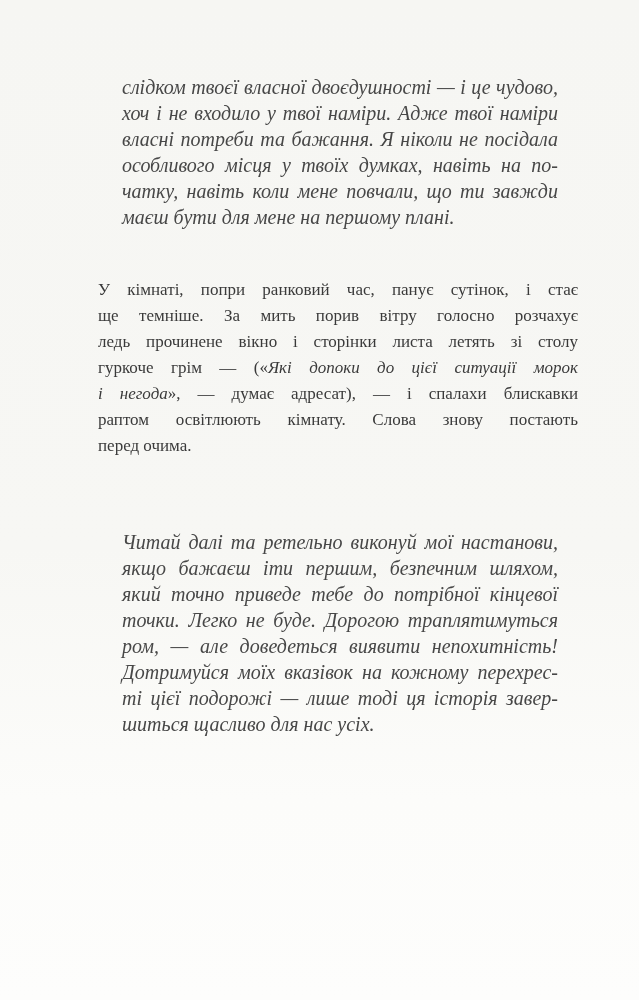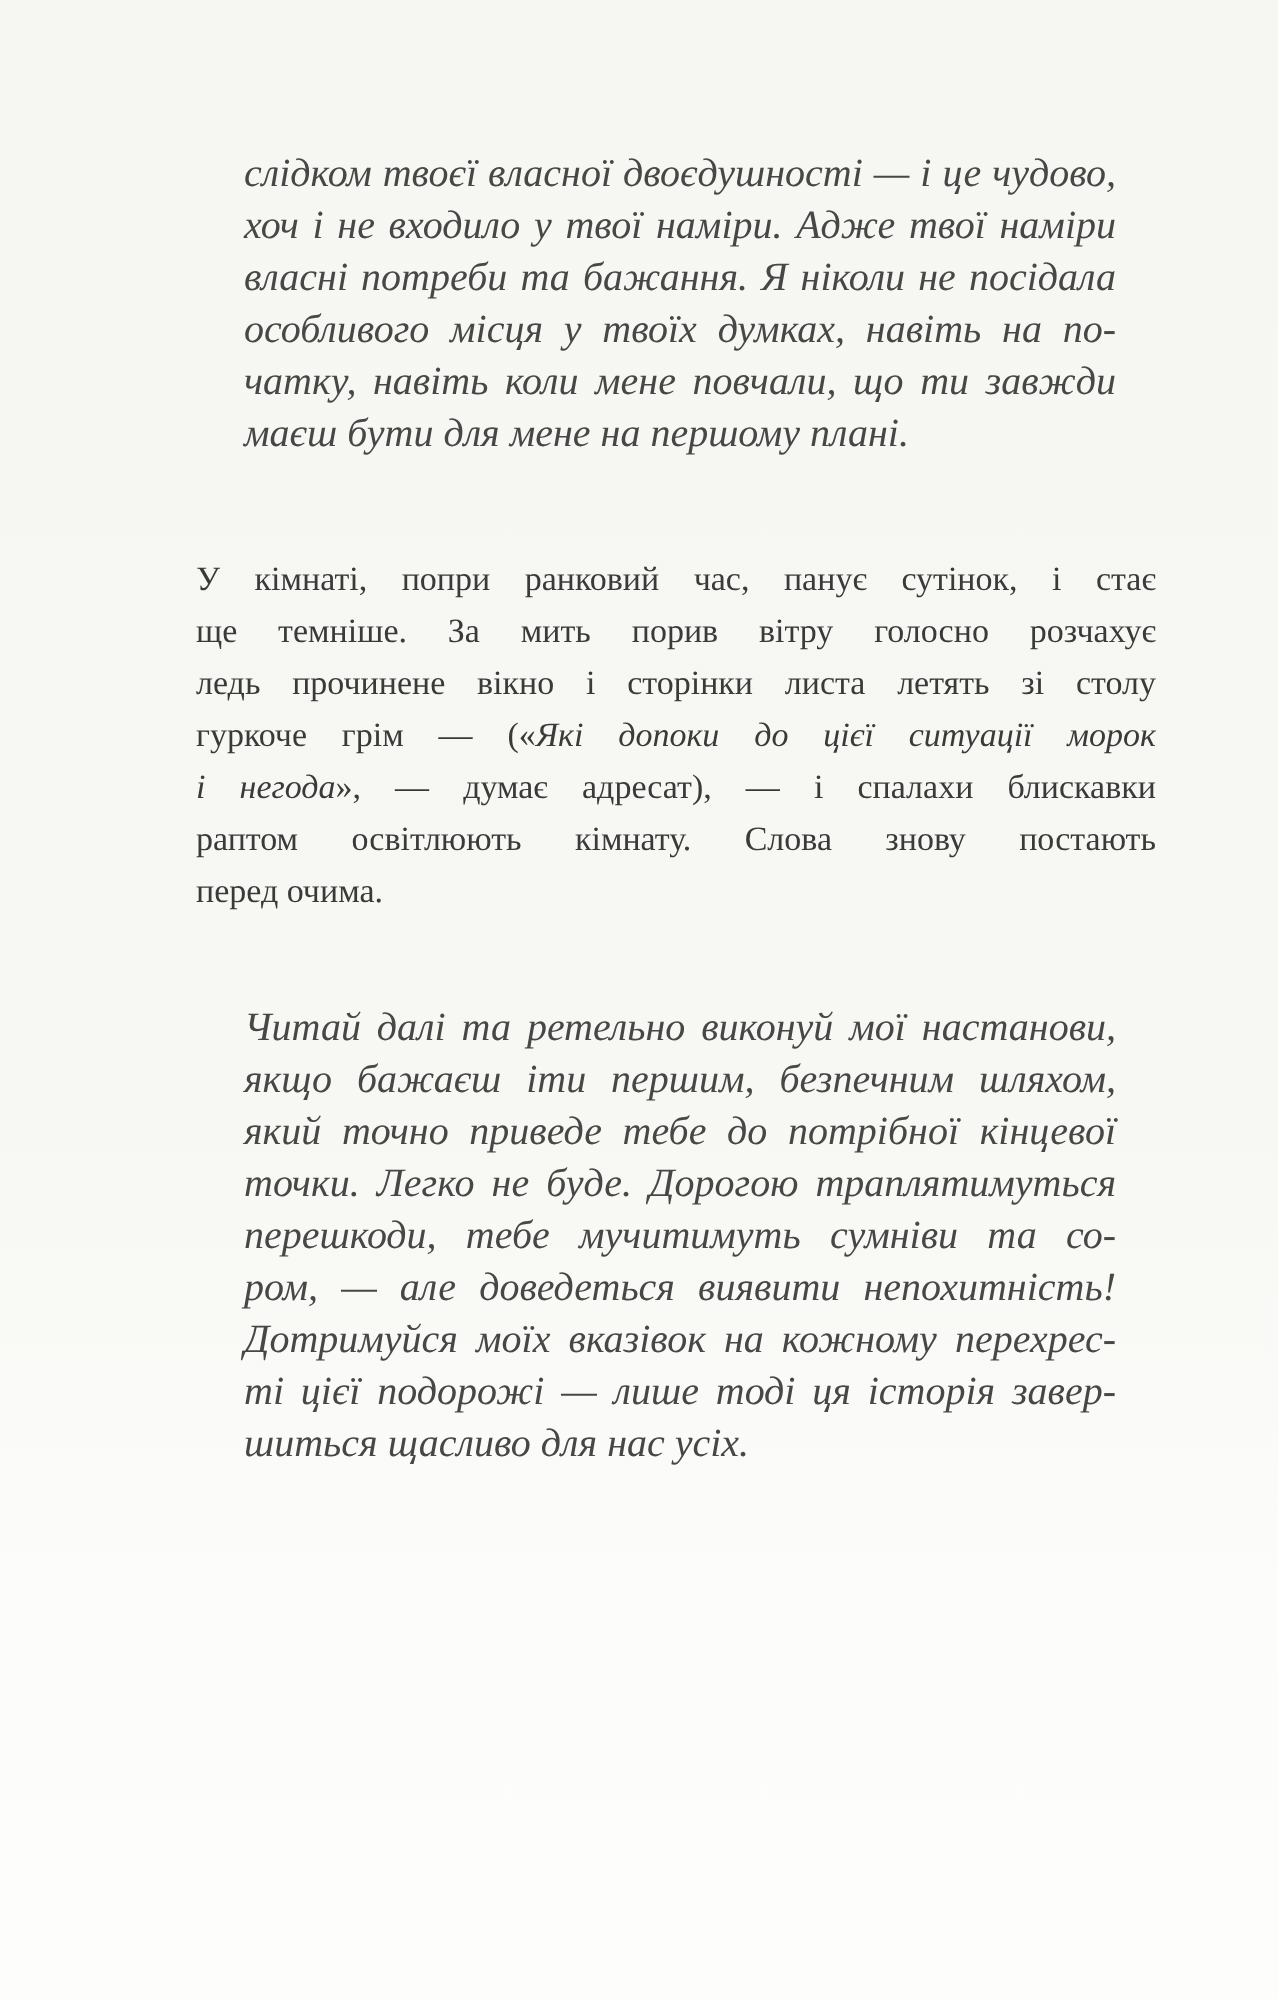--- a/index.html
+++ b/index.html
@@ -36,21 +36,21 @@
   .block-body {
     left: 98px;
     top: 277px;
     width: 480px;
     font-size: 17px;
     line-height: 26px;
     color: #3a3a3a;
   }
   .block-quote-bottom {
     left: 122px;
-    top: 501px;
+    top: 529px;
     width: 436px;
     font-size: 20px;
     line-height: 26px;
     font-style: italic;
     color: #474747;
   }
   .line {
     text-align: justify;
     text-align-last: justify;
   }
@@ -80,19 +80,18 @@
       <div class="line"><span>гуркоче грім — («</span><span class="it">Які допоки до цієї ситуації морок</span></div>
       <div class="line"><span class="it">і негода</span><span>», — думає адресат), — і спалахи блискавки</span></div>
       <div class="line"><span>раптом освітлюють кімнату. Слова знову постають</span></div>
       <div class="line last"><span>перед очима.</span></div>
     </div>
   <div class="block block-quote-bottom">
       <div class="line"><span class="it">Читай далі та ретельно виконуй мої настанови,</span></div>
       <div class="line"><span class="it">якщо бажаєш іти першим, безпечним шляхом,</span></div>
       <div class="line"><span class="it">який точно приведе тебе до потрібної кінцевої</span></div>
       <div class="line"><span class="it">точки. Легко не буде. Дорогою траплятимуться</span></div>
-      <div class="line"><span class="it">перешкоди, тебе мучитимуть сумніви та со-</span></div>
       <div class="line"><span class="it">ром, — але доведеться виявити непохитність!</span></div>
       <div class="line"><span class="it">Дотримуйся моїх вказівок на кожному перехрес-</span></div>
       <div class="line"><span class="it">ті цієї подорожі — лише тоді ця історія завер-</span></div>
       <div class="line last"><span class="it">шиться щасливо для нас усіх.</span></div>
     </div>
 </div>
 
 </body></html>

